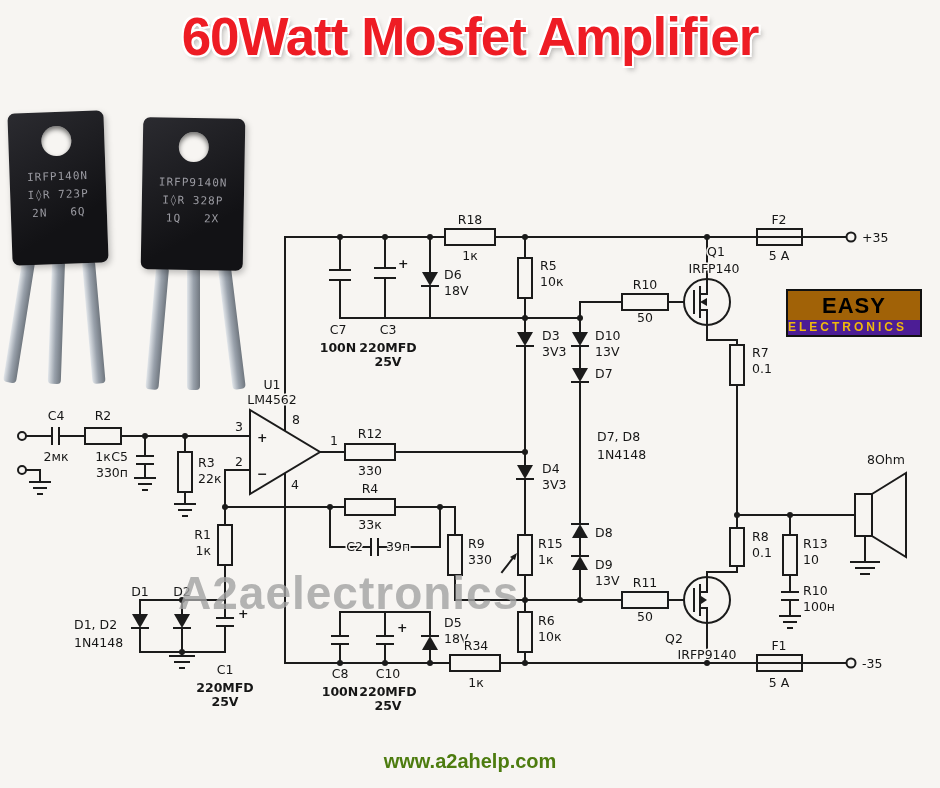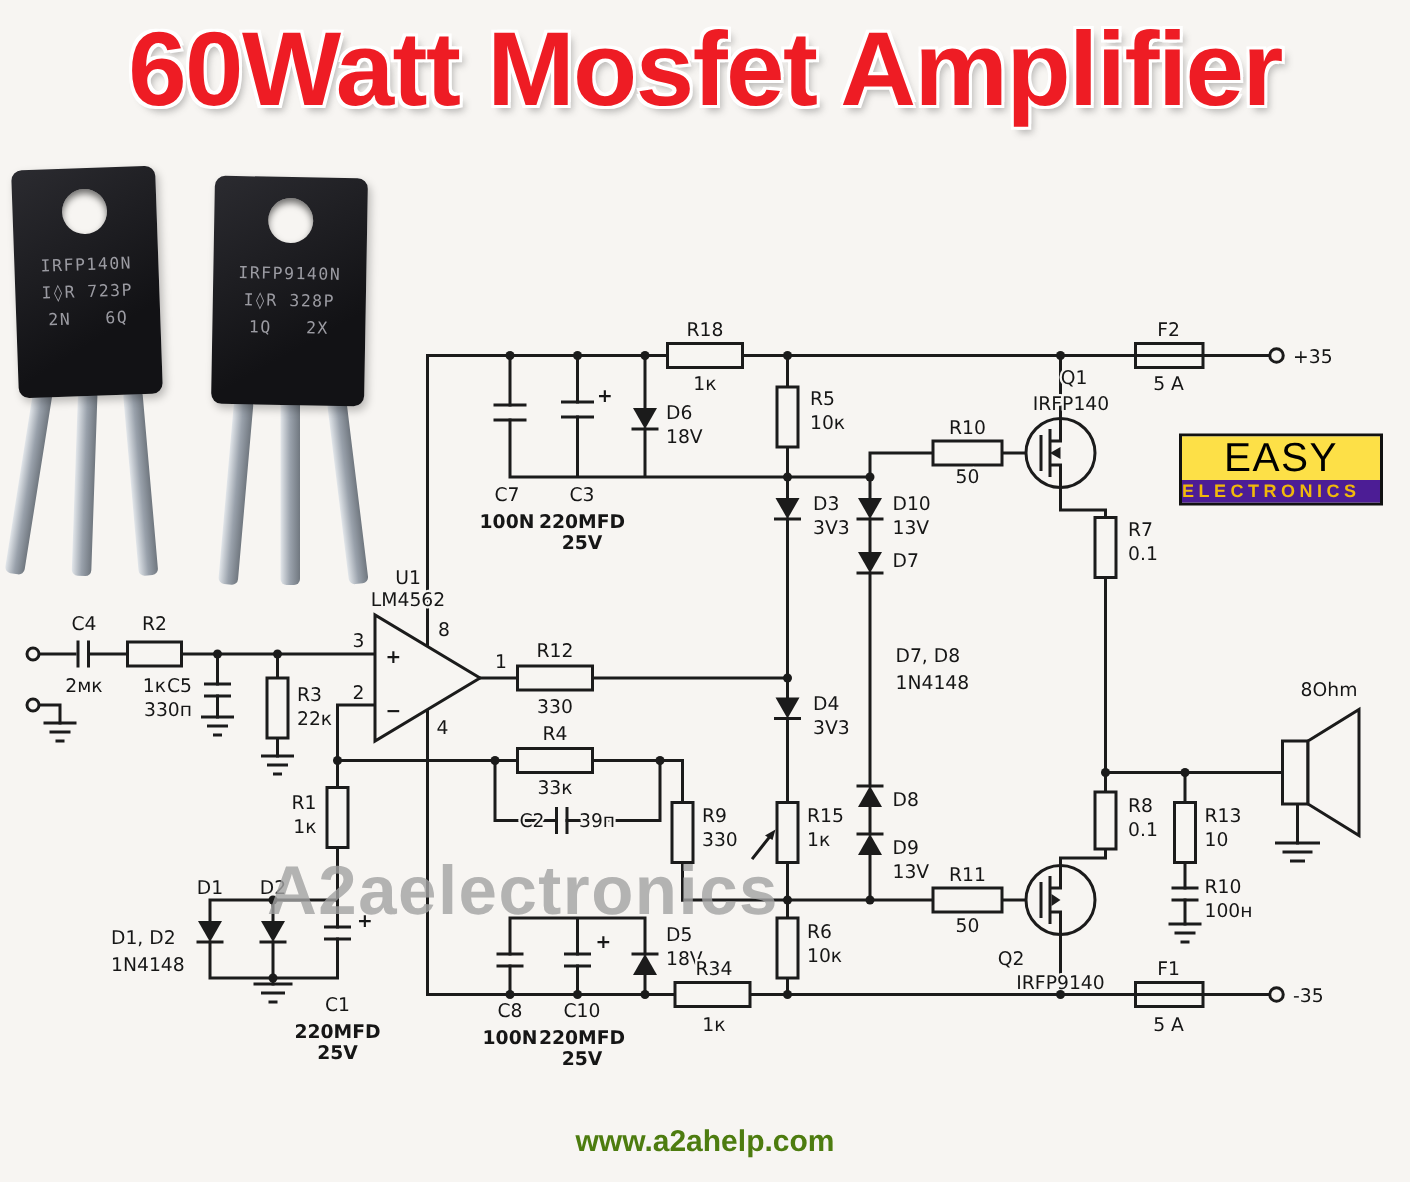--- a/index.html
+++ b/index.html
@@ -1,27 +1,27 @@
 <!DOCTYPE html>
 <html><head>
 <meta charset="utf-8">
 <style>
   *{margin:0;padding:0;box-sizing:border-box}
   body{font-family:"Liberation Sans",sans-serif;background:#e9e7e3}
   .page{position:relative;width:940px;height:788px;background:#f7f5f2;overflow:hidden}
-  .title{position:absolute;top:6px;left:0;width:100%;text-align:center;font-size:70px;font-weight:900;letter-spacing:-1px;color:#ee1c24;
+  .title{position:absolute;top:6px;left:0;width:100%;text-align:center;font-size:53px;font-weight:900;letter-spacing:-1px;color:#ee1c24;
          text-shadow:-2px -2px 0 #fff,2px -2px 0 #fff,-2px 2px 0 #fff,2px 2px 0 #fff,3px 4px 5px rgba(70,70,70,.35);z-index:4}
   .footer{position:absolute;top:750px;left:0;width:100%;text-align:center;font-size:20px;font-weight:bold;color:#4d7c0f;z-index:4}
   .watermark{position:absolute;top:566px;left:178px;font-size:46px;font-weight:bold;color:#a3a3a3;opacity:.8;letter-spacing:1px;pointer-events:none;z-index:5}
   .pkg{position:absolute;background:linear-gradient(150deg,#2b2b30,#121215 70%);border-radius:7px;z-index:2;box-shadow:2px 3px 6px rgba(0,0,0,.25)}
   .pkg .hole{position:absolute;width:30px;height:30px;border-radius:50%;background:#f7f5f2;box-shadow:inset 0 3px 5px rgba(0,0,0,.55)}
   .pkg .lbl{position:absolute;left:0;width:100%;text-align:center;font-family:"DejaVu Sans Mono",monospace;font-size:11px;color:#9b9ba2;letter-spacing:1px;white-space:pre}
   .leg{position:absolute;width:13px;height:122px;background:linear-gradient(90deg,#e2e6ea,#99a1ab 50%,#70777f);border-radius:2px 2px 4px 4px;transform-origin:top center;z-index:1}
   .badge{position:absolute;left:786px;top:289px;width:136px;border:2px solid #111;z-index:3}
-  .badge .top{background:#fde047;color:#000;font-weight:400;font-size:27px;text-align:center;letter-spacing:1px;line-height:29px}
+  .badge .top{background:#a16207;color:#000;font-weight:700;font-size:22px;text-align:center;letter-spacing:1px;line-height:29px}
   .badge .bot{background:#4c1d95;color:#f0b90b;font-size:12px;font-weight:bold;text-align:left;letter-spacing:3px;line-height:15px}
   svg.schem{position:absolute;left:0;top:0;z-index:3}
   .w{fill:none;stroke:#1b1b1b;stroke-width:2;stroke-linecap:square}
   .box{fill:#f7f5f2;stroke:#1b1b1b;stroke-width:2}
   .dio{fill:#1b1b1b;stroke:none}
   .dot{fill:#1b1b1b}
   .term{fill:#f7f5f2;stroke:#1b1b1b;stroke-width:2}
   svg.schem text{font-family:"DejaVu Sans",sans-serif;font-size:12.5px;fill:#161616;paint-order:stroke;stroke:#f7f5f2;stroke-width:3px;stroke-linejoin:round}
   .tm{text-anchor:middle}.te{text-anchor:end}
   .b{font-weight:bold}

